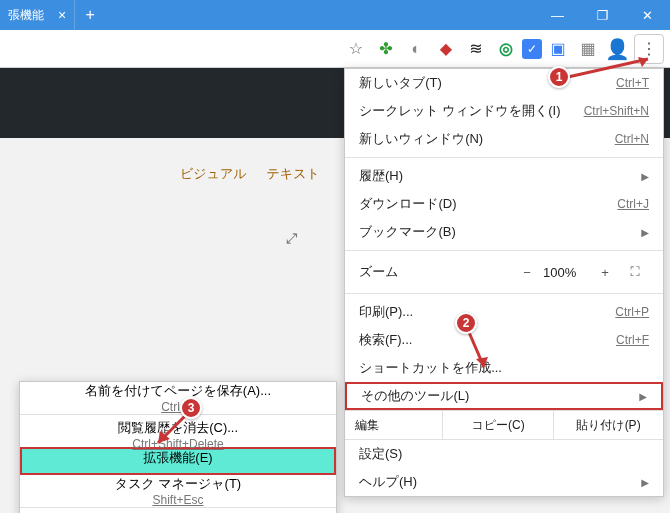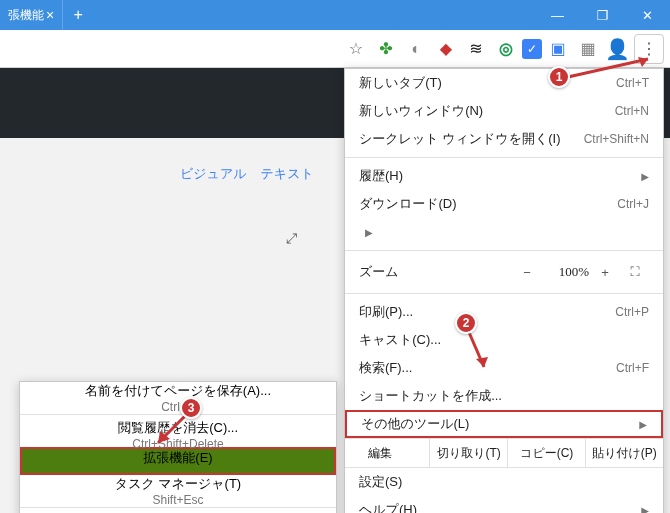--- a/index.html
+++ b/index.html
@@ -1,20 +1,20 @@
 <!DOCTYPE html>
 <html><head>
 <meta charset="utf-8">
 <style>
   * { box-sizing: border-box; margin: 0; padding: 0; font-family: "Yu Gothic UI", "Meiryo", sans-serif; }
   body { width: 670px; height: 513px; background: #fff; overflow: hidden; position: relative; }
 
   
   .titlebar { height: 30px; background: #3b8ee0; display: flex; align-items: stretch; color: #fff; }
-  .tab { display: flex; align-items: center; padding: 0 8px; font-size: 12px; gap: 2px; border-right: 1px solid rgba(255,255,255,.2); }
+  .tab { display: flex; align-items: center; padding: 0 8px; font-size: 12px; gap: 14px; border-right: 1px solid rgba(255,255,255,.2); }
   .tab .close { font-size: 14px; }
   .newtab { width: 30px; display: flex; align-items: center; justify-content: center; font-size: 16px; }
   .spacer { flex: 1; }
   .winbtn { width: 45px; display: flex; align-items: center; justify-content: center; font-size: 13px; }
 
   
   .toolbar { height: 38px; background: #fff; border-bottom: 1px solid #d0d0d0; display: flex; align-items: center; justify-content: flex-end; padding: 0 6px; gap: 2px; position: relative; }
   .ticon { width: 28px; height: 28px; display: flex; align-items: center; justify-content: center; font-size: 16px; color: #555; border-radius: 4px; }
   .star { color: #666; }
   .clover { color: #2e9e2e; }
@@ -24,45 +24,45 @@
   .ocirc { color: #1a9e4e; font-weight: bold; }
   .check { background: #3b82f6; color: #fff; width: 20px; height: 20px; border-radius: 3px; font-size: 12px; }
   .inbox { color: #3b82f6; }
   .grid4 { color: #888; }
   .avatar { color: #ccc; font-size: 20px; }
   .menu3 { border: 1px solid #ccc; border-radius: 4px; width: 30px; height: 30px; font-size: 16px; color: #555; }
 
   
   .pagebg { position: absolute; left: 0; top: 68px; right: 0; height: 70px; background: #23282d; }
   .pagewhite { position: absolute; left: 0; top: 138px; right: 0; bottom: 0; background: #f2f2f2; }
-  .subtabs { position: absolute; left: 180px; top: 165px; font-size: 13px; color: #3b82f6; display: flex; gap: 14px; }
+  .subtabs { position: absolute; left: 180px; top: 165px; font-size: 13px; color: #a16207; display: flex; gap: 20px; }
   .expand { position: absolute; left: 286px; top: 230px; font-size: 14px; color: #555; }
 
   
   .mainmenu { position: absolute; left: 344px; top: 68px; width: 320px; background: #fff; border: 1px solid #c8c8c8; box-shadow: 0 2px 10px rgba(0,0,0,.2); font-size: 13px; color: #222; }
   .row { display: flex; align-items: center; height: 28px; padding: 0 14px; }
   .row .lbl { flex: 1; }
-  .row .sc { color: #777; font-size: 12px; }
+  .row .sc { color: #777; font-size: 12px; text-decoration: underline; }
   .row .arr { color: #777; font-size: 10px; margin-left: 6px; }
   .sep { height: 1px; background: #e0e0e0; margin: 4px 0; }
   .zoomrow { display: flex; align-items: center; height: 34px; padding: 0 14px; }
   .zoomrow .lbl { flex: 1; }
   .zoombtn { width: 32px; text-align: center; color: #555; }
-  .zoompct { width: 46px; text-align: right; font-family: Liberation Serif, serif; }
+  .zoompct { width: 46px; text-align: left; }
   .full { width: 28px; text-align: center; color: #555; }
   .hrow { border: 2px solid #c93434; border-radius: 0; }
   .editrow { display: flex; height: 30px; border-top: 1px solid #e0e0e0; border-bottom: 1px solid #e0e0e0; }
   .editrow > div { flex: 1; display: flex; align-items: center; justify-content: center; border-right: 1px solid #e0e0e0; font-size: 12px; }
-  .editrow > div:first-child { justify-content: flex-start; padding-left: 23px; flex: 0.8; }
+  .editrow > div:first-child { justify-content: flex-start; padding-left: 10px; flex: 0.8; }
   .editrow > div:last-child { border-right: none; }
 
   
   .submenu { position: absolute; left: 19px; top: 381px; width: 318px; background: #fff; border: 1px solid #c8c8c8; box-shadow: 0 2px 10px rgba(0,0,0,.2); font-size: 13px; }
   .submenu .row { height: 28px; flex-direction: column; }
-  .submenu .hrow { background: #4d7c0f; }
+  .submenu .hrow { background: #5eead4; }
 
   
   .callout { position: absolute; width: 22px; height: 22px; border-radius: 50%; background: #c93434; border: 2px solid #fff; box-shadow: 0 1px 3px rgba(0,0,0,.3); color: #fff; font-size: 12px; font-weight: bold; display: flex; align-items: center; justify-content: center; }
   svg.arrow { position: absolute; pointer-events: none; }
 </style>
 </head>
 <body>
 
 <div class="titlebar">
   <div class="tab">
@@ -97,69 +97,66 @@
   <span>テキスト</span>
 </div>
 <div class="expand">⤢</div>
 
 <div class="mainmenu">
   <div class="row">
       <span class="lbl">新しいタブ(T)</span>
       <span class="sc">Ctrl+T</span>
     </div>
   <div class="row">
+      <span class="lbl">シークレット ウィンドウを開く(I)</span>
+      <span class="sc">Ctrl+Shift+N</span>
+    </div>
+  <div class="row">
       <span class="lbl">新しいウィンドウ(N)</span>
       <span class="sc">Ctrl+N</span>
     </div>
-  <div class="row">
-      <span class="lbl">シークレット ウィンドウを開く(I)</span>
-      <span class="sc">Ctrl+Shift+N</span>
-    </div>
   <div class="sep"></div>
   <div class="row">
       <span class="lbl">履歴(H)</span>
       <span class="arr">▶</span>
     </div>
   <div class="row">
       <span class="lbl">ダウンロード(D)</span>
       <span class="sc">Ctrl+J</span>
     </div>
   <div class="row">
+      <span class="lbl">ブックマーク(B)</span>
       <span class="arr">▶</span>
     </div>
   <div class="sep"></div>
   <div class="zoomrow">
     <span class="lbl">ズーム</span>
     <span class="zoombtn">−</span>
     <span class="zoompct">100%</span>
     <span class="zoombtn">+</span>
     <span class="full">⛶</span>
   </div>
   <div class="sep"></div>
   <div class="row">
       <span class="lbl">印刷(P)...</span>
       <span class="sc">Ctrl+P</span>
     </div>
   <div class="row">
-      <span class="lbl">キャスト(C)...</span>
-    </div>
-  <div class="row">
       <span class="lbl">検索(F)...</span>
       <span class="sc">Ctrl+F</span>
     </div>
   <div class="row">
       <span class="lbl">ショートカットを作成...</span>
     </div>
   <div class="row hrow">
       <span class="lbl">その他のツール(L)</span>
       <span class="arr">▶</span>
     </div>
   <div class="editrow">
     <div>編集</div>
-    <div>切り取り(T)</div>
     <div>コピー(C)</div>
     <div>貼り付け(P)</div>
   </div>
   <div class="row">
       <span class="lbl">設定(S)</span>
     </div>
   <div class="row">
       <span class="lbl">ヘルプ(H)</span>
       <span class="arr">▶</span>
     </div>

